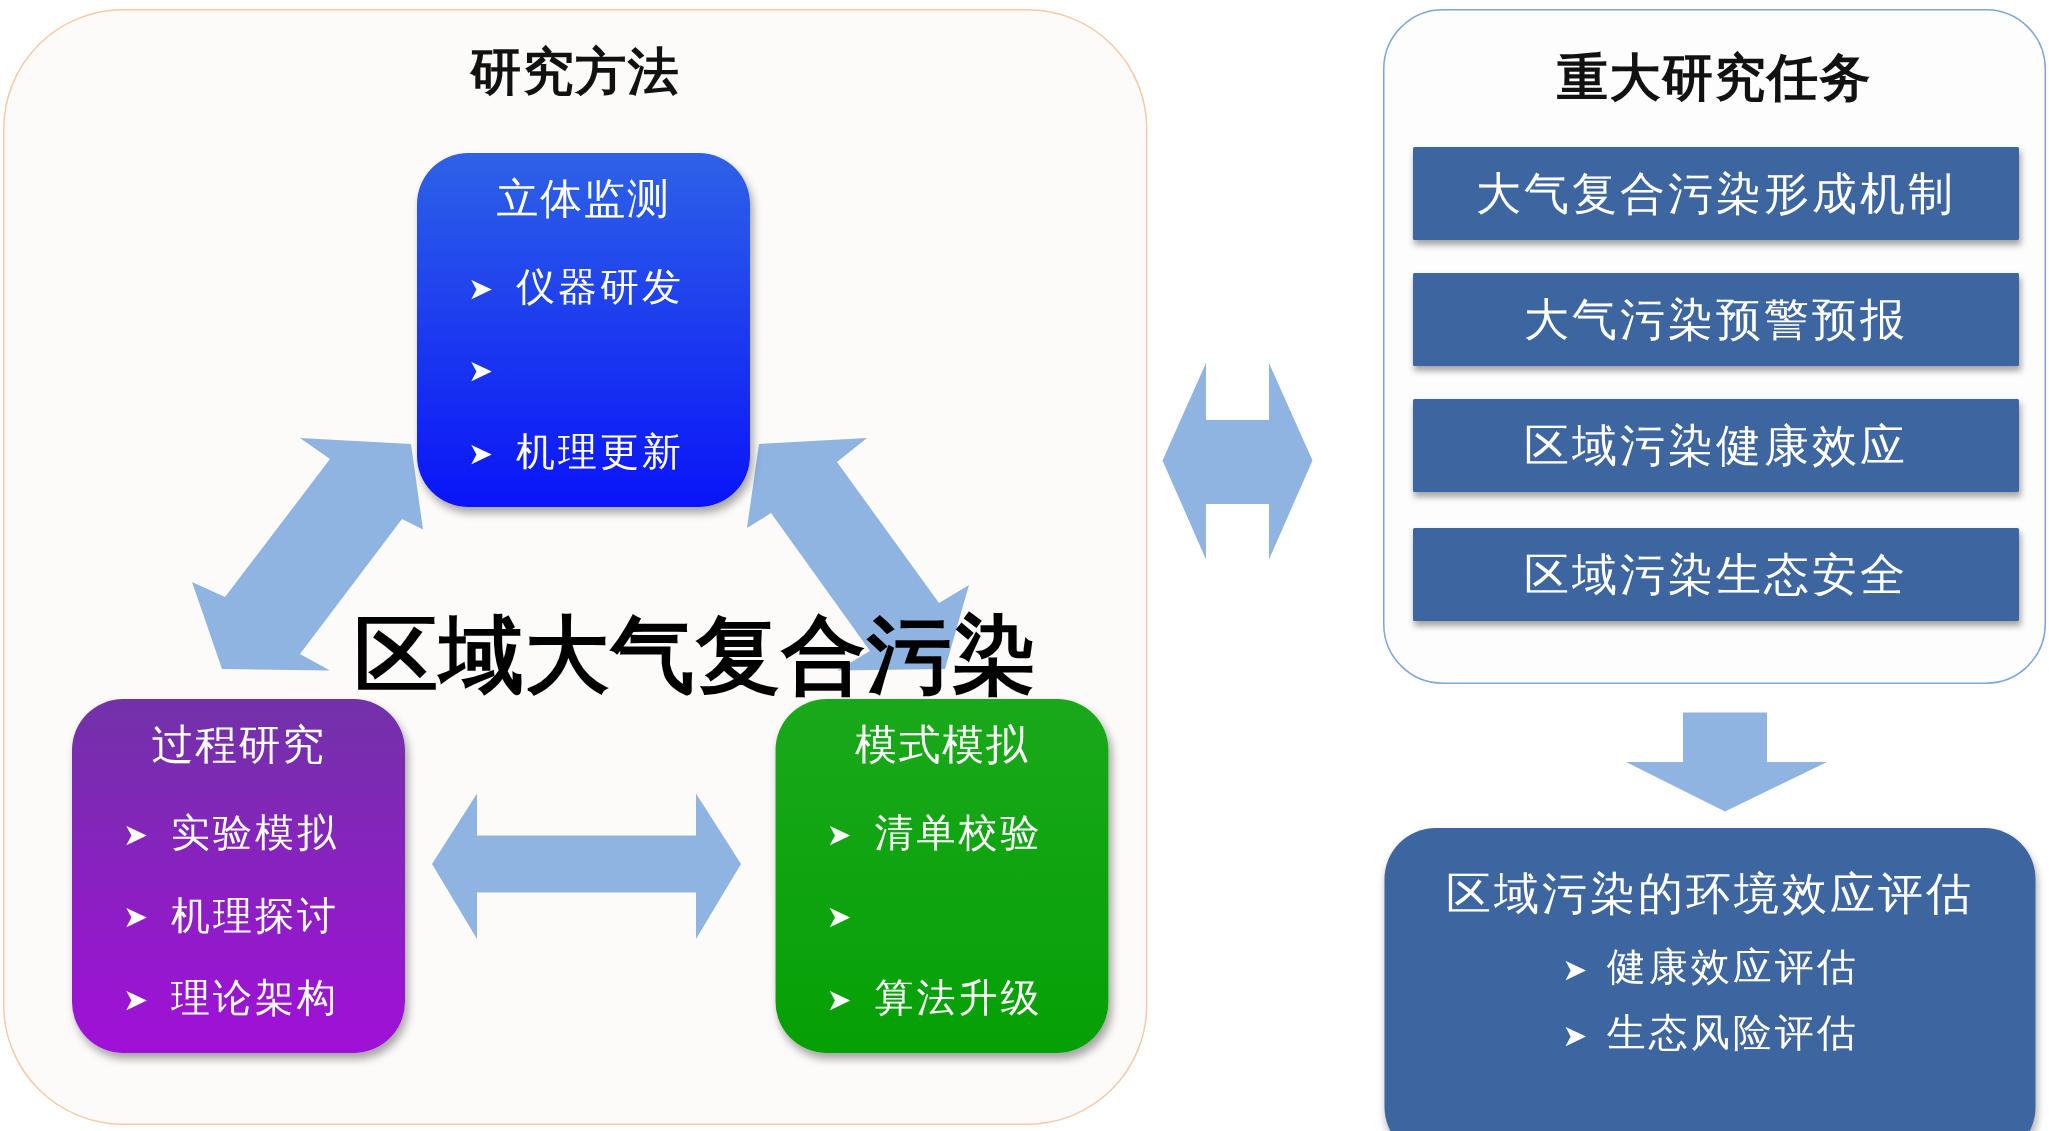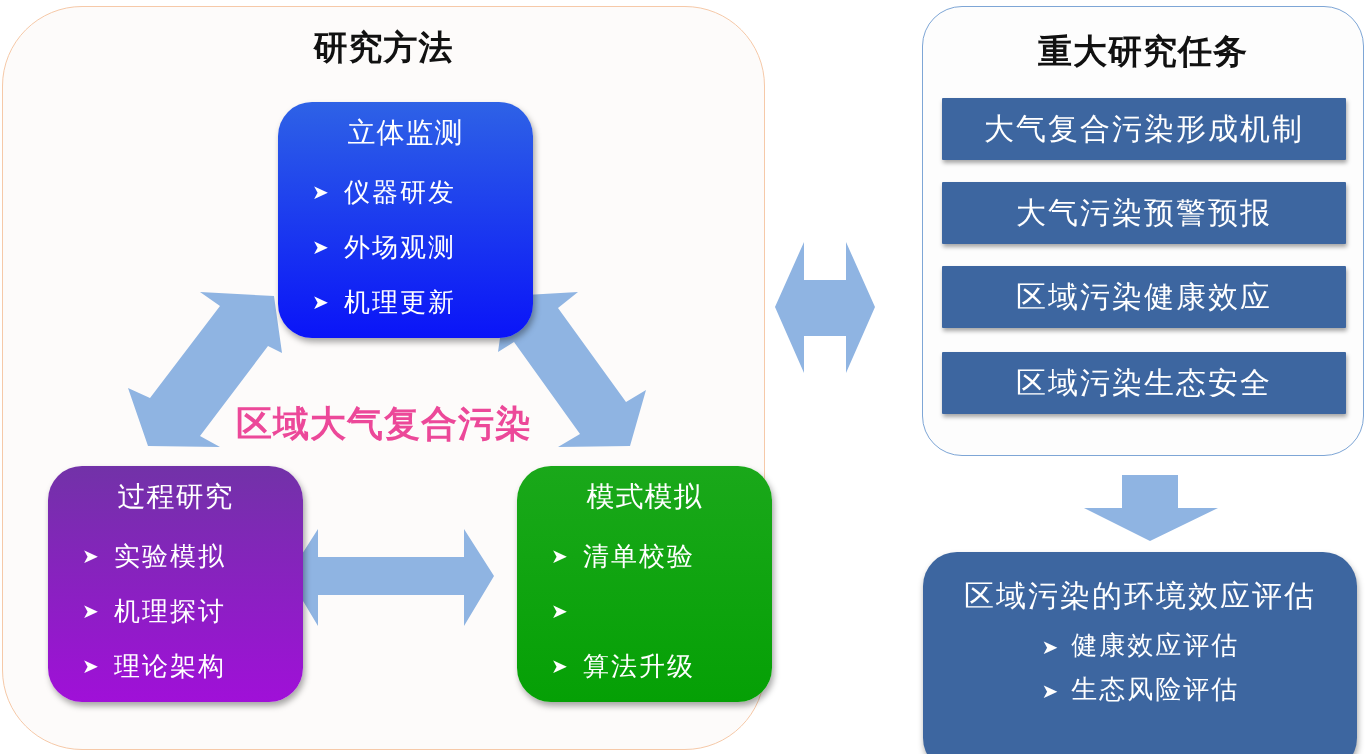--- a/index.html
+++ b/index.html
@@ -4,31 +4,31 @@
 <style>
   html, body { margin:0; padding:0; }
   body { width:1366px; height:754px; background:#ffffff; position:relative; overflow:hidden;
          font-family:"DejaVu Sans", "Liberation Sans", sans-serif; }
   .panel-left { position:absolute; left:2px; top:6px; width:763px; height:744px;
          border:1.5px solid #f6c9a8; border-radius:80px; background:#fdfbfa; box-sizing:border-box; }
   .panel-right { position:absolute; left:922px; top:6px; width:442px; height:450px;
          border:1.5px solid #7ea6d6; border-radius:40px; background:#fdfdfd; box-sizing:border-box; }
   .panel-title { position:absolute; left:0; right:0; text-align:center; font-weight:bold;
          font-size:34px; color:#111; letter-spacing:1px; }
-  .method-box { position:absolute; width:255px; height:236px; border-radius:34px;
+  .method-box { position:absolute; width:222px; height:236px; border-radius:34px;
          box-shadow:2px 4px 6px rgba(0,0,0,0.35); color:#fff; box-sizing:border-box; padding-top:12px; }
   .method-box .mtitle { text-align:center; font-size:28px; margin-bottom:12px; letter-spacing:1px; }
   .method-box ul { list-style:none; margin:0; padding:0 0 0 34px; }
   .method-box li { font-size:26px; height:55px; line-height:42px; display:flex; align-items:center; gap:12px; letter-spacing:2px; }
   .bullet { font-size:20px; width:20px; display:inline-block; }
   .box-blue { left:278px; top:102px; background:linear-gradient(#2e62e6, #0a14f8); }
   .box-purple { left:48px; top:466px; background:linear-gradient(#7232a8, #a010d8); }
   .box-green { left:517px; top:466px; background:linear-gradient(#1aa81a, #05a005); }
-  .center-label { position:absolute; left:236px; top:400px; font-size:36px; font-weight:bold;
-         color:#ec4899; letter-spacing:1px; }
+  .center-label { position:absolute; left:236px; top:400px; font-size:56px; font-weight:bold;
+         color:#000000; letter-spacing:1px; }
   .task-item { position:absolute; left:942px; width:404px; height:62px; border-radius:1px;
          background:#3d66a0; box-shadow:1px 3px 4px rgba(0,0,0,0.35); color:#fff; font-size:30px;
          display:flex; align-items:center; justify-content:center; letter-spacing:2px; }
   .eval-box { position:absolute; left:923px; top:552px; width:434px; height:220px; border-radius:34px;
          background:#3d66a0; box-shadow:1px 4px 6px rgba(0,0,0,0.35); color:#fff; text-align:center; box-sizing:border-box; padding-top:24px; }
   .eval-box .etitle { font-size:30px; letter-spacing:2px; margin-bottom:10px; }
   .eval-box ul { list-style:none; margin:0; padding:0; }
   .eval-box li { font-size:26px; height:44px; line-height:36px; letter-spacing:2px; }
   svg.arrows { position:absolute; left:0; top:0; }
 </style>
@@ -58,21 +58,20 @@
 
 <div class="method-box box-blue">
   <div class="mtitle">立体监测</div>
   <ul>
     <li>
         <span class="bullet">➤</span>
         <span>仪器研发</span>
       </li>
     <li>
         <span class="bullet">➤</span>
-        <span>外场观测</span>
       </li>
     <li>
         <span class="bullet">➤</span>
         <span>机理更新</span>
       </li>
   </ul>
 </div>
 
 <div class="center-label">区域大气复合污染</div>
 

